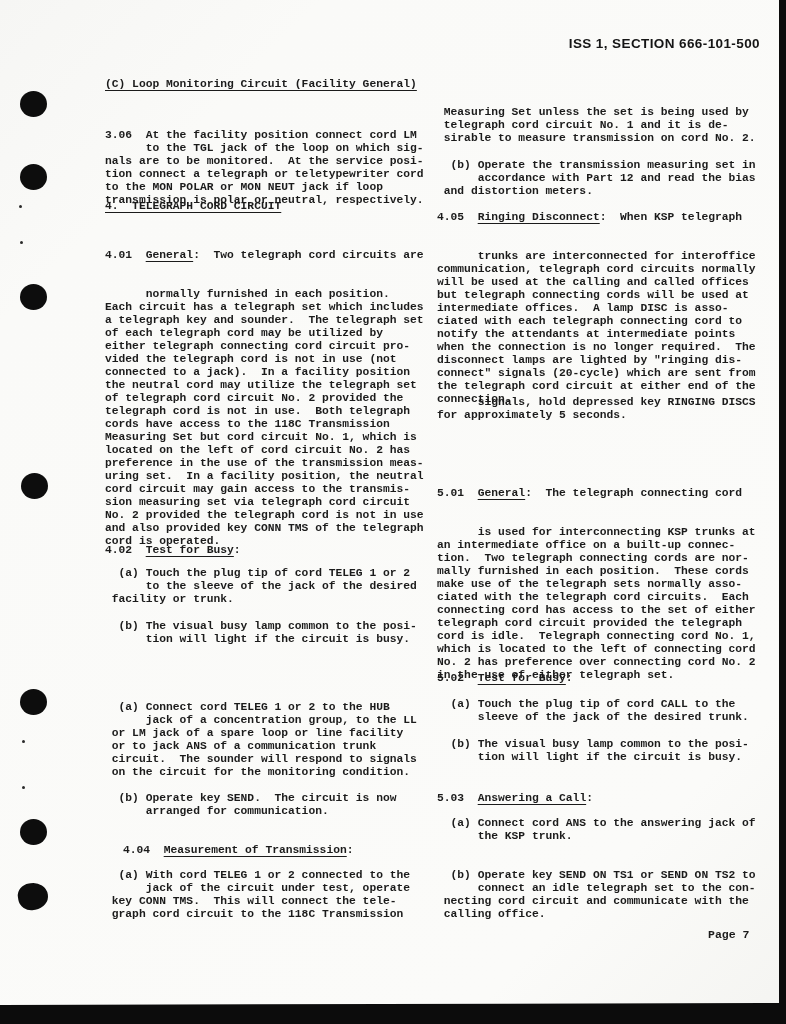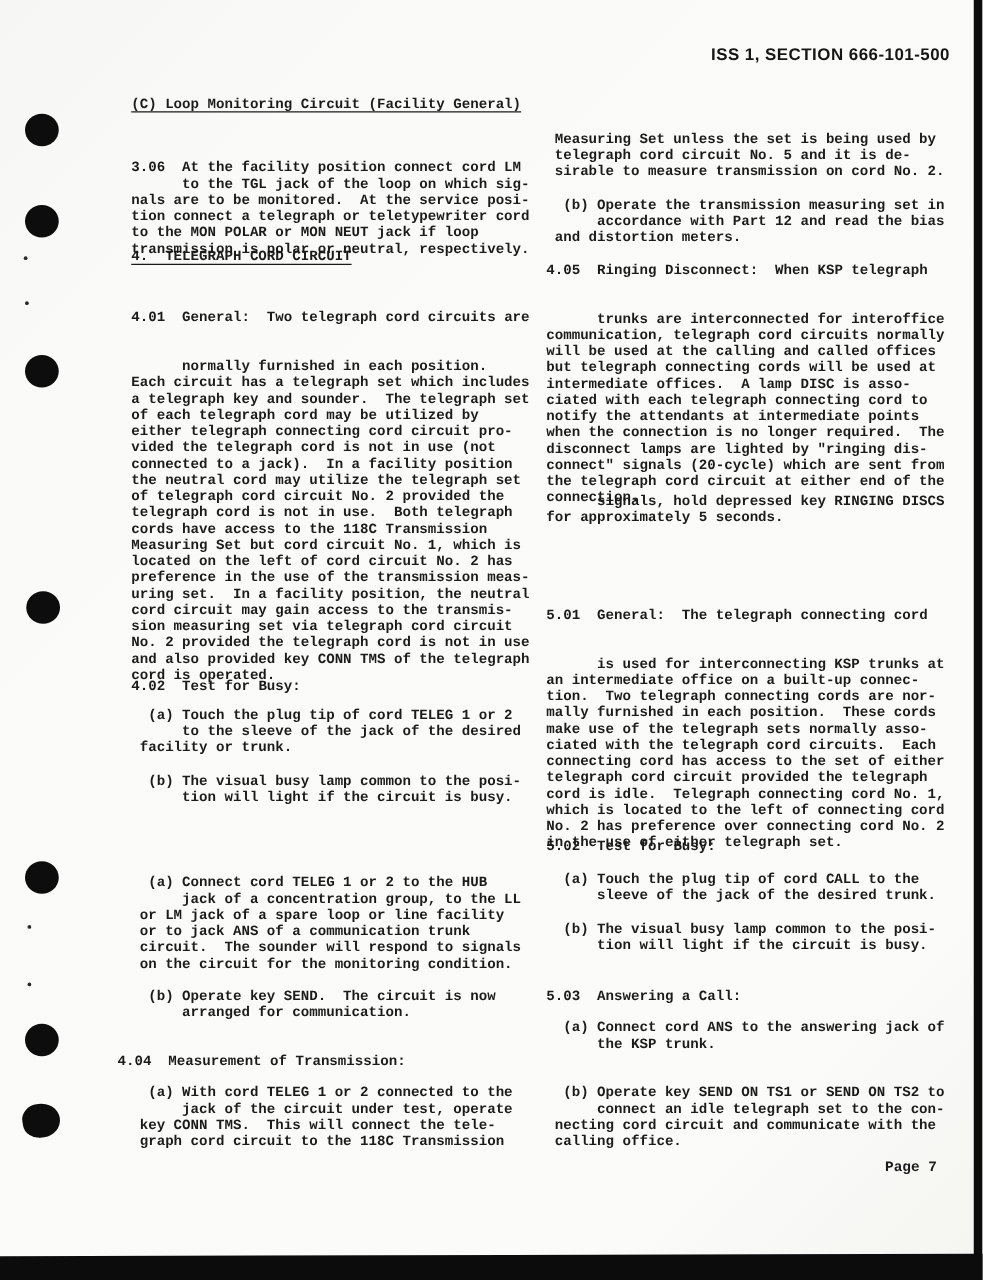--- a/index.html
+++ b/index.html
@@ -16,21 +16,21 @@
   }
   .blk{
     position:absolute;
     font:bold 11.3px/13px "Liberation Mono","DejaVu Sans Mono",monospace;
     color:#1b1b1b;
     white-space:pre;
     letter-spacing:0;
   }
   .blk pre{margin:0;font:inherit;white-space:pre;}
   .blk .line{height:13px;}
-  .ul{text-decoration-thickness:1px;text-underline-offset:2.5px;}
+  .ul{text-decoration:underline;text-decoration-thickness:1px;text-underline-offset:2.5px;}
   .ul-full{text-decoration:underline;text-decoration-thickness:1px;text-underline-offset:2.5px;}
   .doc-ref{
     position:absolute;top:37px;left:500px;width:260px;
     text-align:right;
     font:bold 13.5px/14px "Liberation Sans","DejaVu Sans",sans-serif;
     letter-spacing:.4px;color:#151515;
   }
   .punch{
     position:absolute;width:27px;height:26px;border-radius:50%;
     background:#0d0d0d;
@@ -107,33 +107,33 @@
  or LM jack of a spare loop or line facility
  or to jack ANS of a communication trunk
  circuit.  The sounder will respond to signals
  on the circuit for the monitoring condition.</pre>
   </div>
   <div class="blk" style="left:105px;top:766px">
     <pre>  (b) Operate key SEND.  The circuit is now
       arranged for communication.</pre>
   </div>
 
-  <div class="blk" style="left:94px;top:818px">
+  <div class="blk" style="left:123px;top:818px">
     <div class="line"><span>4.04  </span><span class="ul">Measurement of Transmission</span><span>:</span></div>
   </div>
   <div class="blk" style="left:105px;top:843px">
     <pre>  (a) With cord TELEG 1 or 2 connected to the
       jack of the circuit under test, operate
  key CONN TMS.  This will connect the tele-
  graph cord circuit to the 118C Transmission</pre>
   </div>
 
   <div class="blk" style="left:437px;top:80px">
     <pre> Measuring Set unless the set is being used by
- telegraph cord circuit No. 5 and it is de-
+ telegraph cord circuit No. 1 and it is de-
  sirable to measure transmission on cord No. 2.</pre>
   </div>
   <div class="blk" style="left:437px;top:133px">
     <pre>  (b) Operate the transmission measuring set in
       accordance with Part 12 and read the bias
  and distortion meters.</pre>
   </div>
 
   <div class="blk" style="left:437px;top:185px">
     <div class="line"><span>4.05  </span><span class="ul">Ringing Disconnect</span><span>:  When KSP telegraph</span></div>

